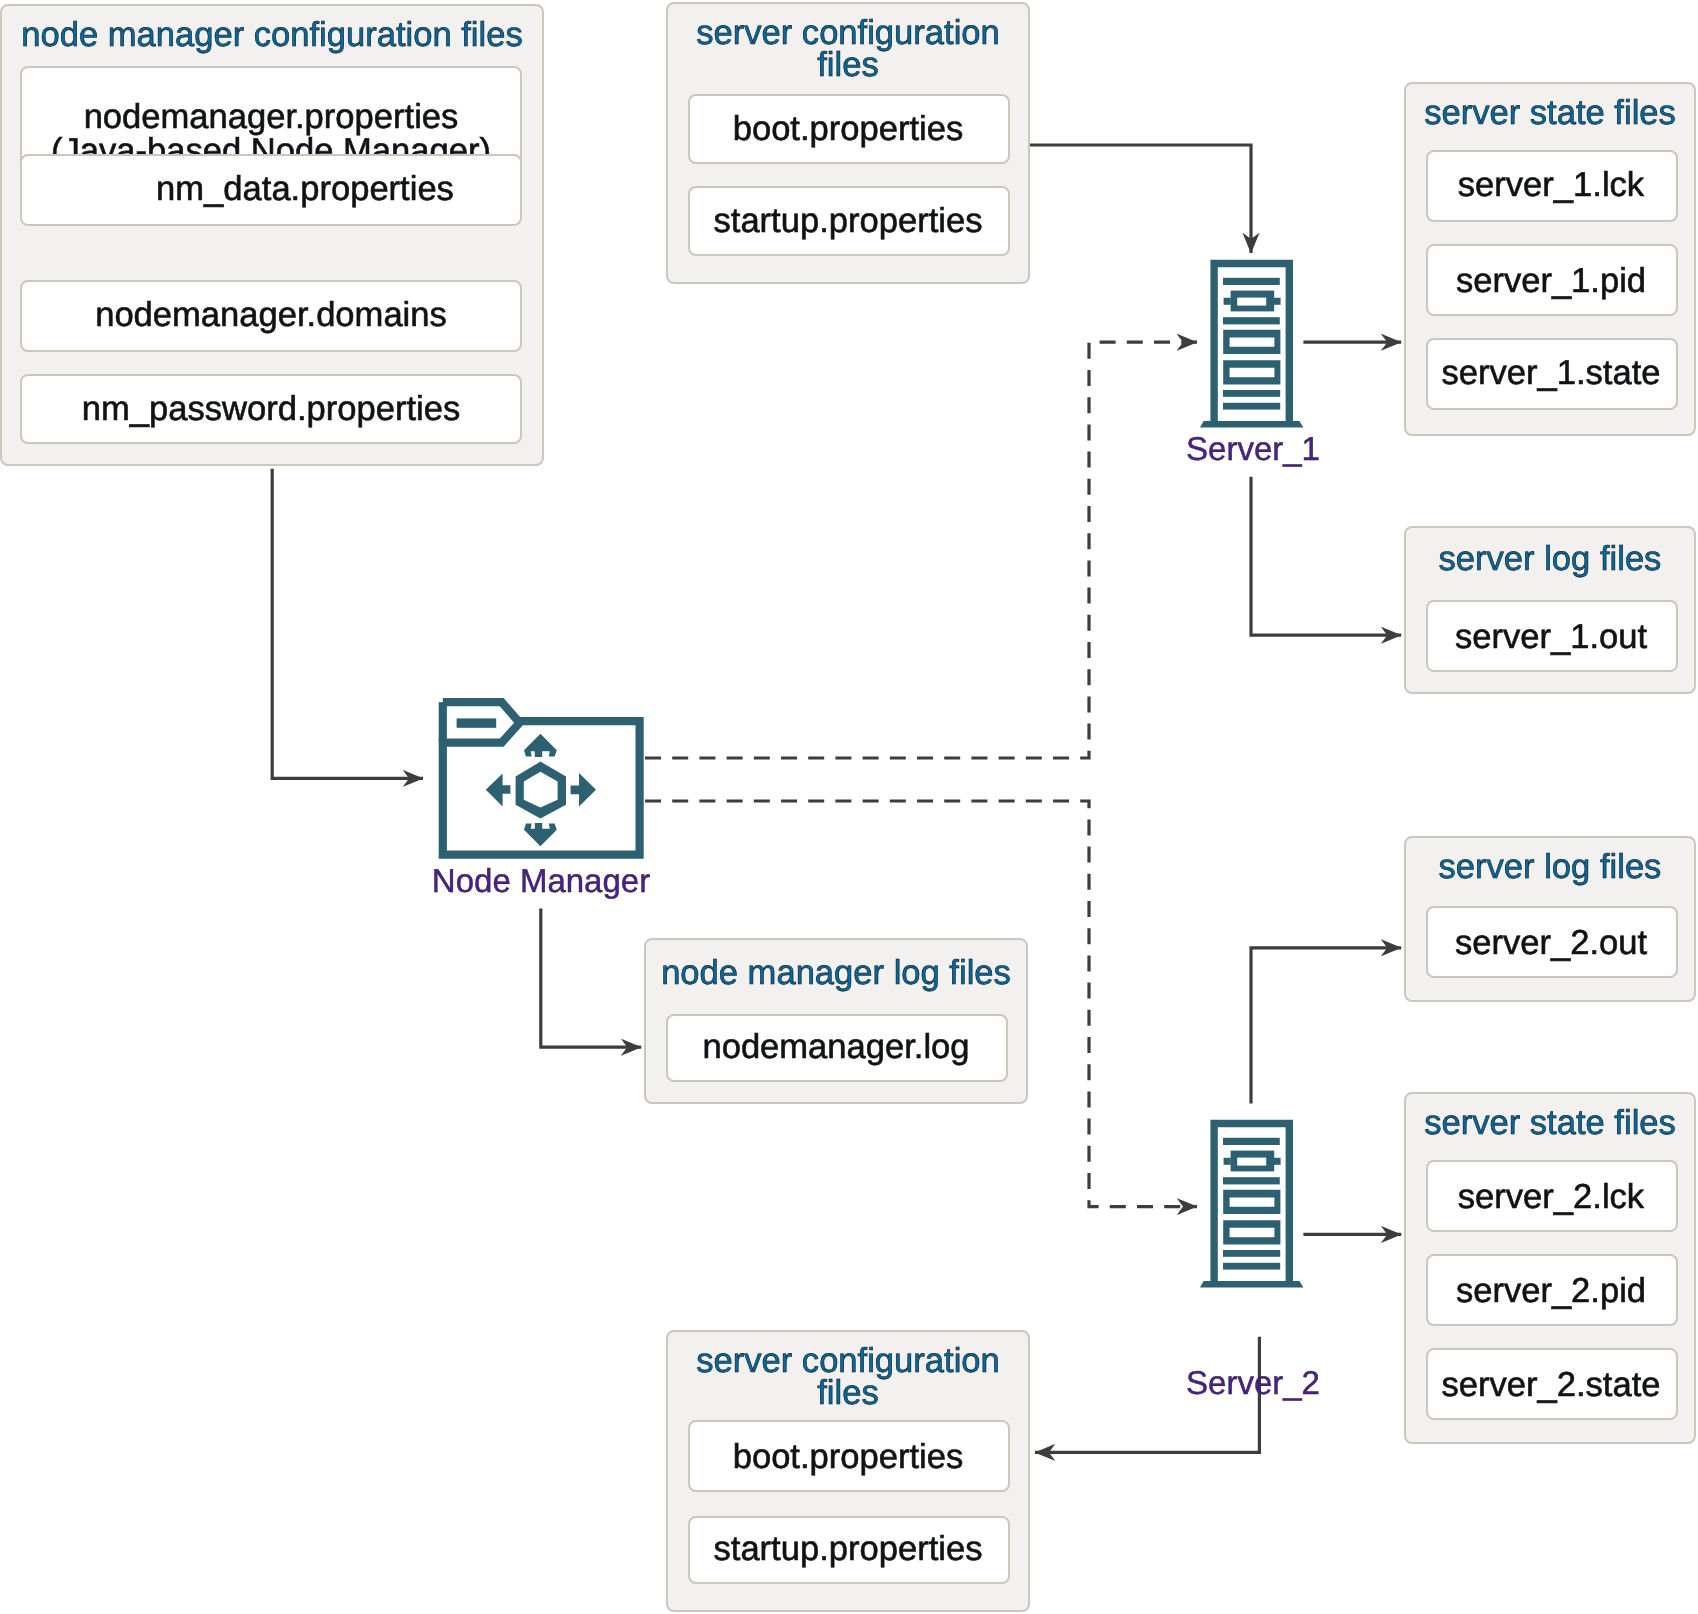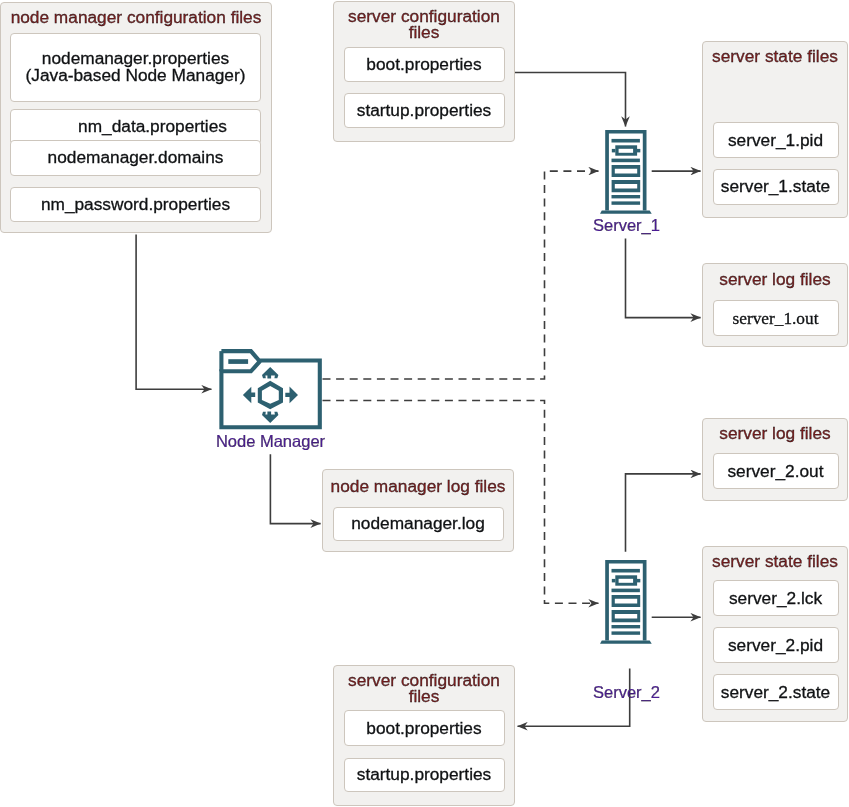--- a/index.html
+++ b/index.html
@@ -21,21 +21,21 @@
     box-sizing: border-box;
     background: #f2f1ef;
     border: 1px solid #cdc6bd;
     border-radius: 4px;
   }
   .group-title {
     position: absolute;
     text-align: center;
     font-size: 17.3px;
     line-height: 16.3px;
-    color: #7f1d1d;
+    color: #0369a1;
     white-space: pre-line;
     -webkit-text-stroke: 0.3px #101214;
   }
   .file-box {
     position: absolute;
     box-sizing: border-box;
     background: #ffffff;
     border: 1px solid #cdc6bd;
     border-radius: 4px;
     display: flex;
@@ -139,35 +139,36 @@
   </svg>
 
   <div class="node-label" style="left:190.5px;top:433.2px;width:160px;">Node Manager</div>
   <div class="node-label" style="left:566.5px;top:217.4px;width:120px;">Server_1</div>
   <div class="node-label" style="left:566.5px;top:684px;width:120px;">Server_2</div>
 
 <div class="group" style="left: 0px; top: 1.5px; width: 272px; height: 231.5px;"></div>
     <div class="group-title" style="left: 0px; top: 9.05px; width: 272px;">node manager configuration files</div>
     <div class="file-box" style="left: 10px; top: 32.7px; width: 251px; height: 69px;">nodemanager.properties
 (Java-based Node Manager)</div>
-    <div class="file-box" style="left: 10px; top: 109px; width: 251px; height: 35.6px; padding-left: 34px;">nm_data.properties</div>
+    <div class="file-box" style="left: 10px; top: 77px; width: 251px; height: 35.6px; padding-left: 34px;">nm_data.properties</div>
     <div class="file-box" style="left: 10px; top: 140.4px; width: 251px; height: 35.2px;">nodemanager.domains</div>
     <div class="file-box" style="left: 10px; top: 186.5px; width: 251px; height: 35.1px;">nm_password.properties</div>
     <div class="group" style="left: 333px; top: 1px; width: 182px; height: 141.2px;"></div>
     <div class="group-title" style="left: 333px; top: 8.15px; width: 182px;">server configuration
 files</div>
     <div class="file-box" style="left: 343.5px; top: 46.5px; width: 161px; height: 35px;">boot.properties</div>
     <div class="file-box" style="left: 343.5px; top: 92.5px; width: 161px; height: 35.3px;">startup.properties</div>
     <div class="group" style="left: 702px; top: 41.1px; width: 146px; height: 176.8px;"></div>
     <div class="group-title" style="left: 702px; top: 47.95px; width: 146px;">server state files</div>
+    <div class="file-box" style="left: 712.5px; top: 74.9px; width: 126px; height: 36.1px;">server_1.lck</div>
     <div class="file-box" style="left: 712.5px; top: 122.1px; width: 126px; height: 36.1px;">server_1.pid</div>
     <div class="file-box" style="left: 712.5px; top: 168.9px; width: 126px; height: 36.1px; text-align: center;">server_1.state</div>
     <div class="group" style="left: 702px; top: 263.3px; width: 146px; height: 83.3px;"></div>
     <div class="group-title" style="left: 702px; top: 271.05px; width: 146px;">server log files</div>
-    <div class="file-box" style="left: 712.5px; top: 300.1px; width: 126px; height: 36.1px; font-family: Liberation Serif, serif;">server_1.out</div>
+    <div class="file-box" style="left: 712.5px; top: 300.1px; width: 126px; height: 36.1px;">server_1.out</div>
     <div class="group" style="left: 322px; top: 469.4px; width: 192px; height: 82.7px;"></div>
     <div class="group-title" style="left: 322px; top: 478.25px; width: 192px;">node manager log files</div>
     <div class="file-box" style="left: 332.5px; top: 506.5px; width: 171px; height: 34.5px;">nodemanager.log</div>
     <div class="group" style="left: 702px; top: 417.7px; width: 146px; height: 83.1px;"></div>
     <div class="group-title" style="left: 702px; top: 425.45px; width: 146px;">server log files</div>
     <div class="file-box" style="left: 712.5px; top: 453.4px; width: 126px; height: 36.1px;">server_2.out</div>
     <div class="group" style="left: 702px; top: 545.9px; width: 146px; height: 176.5px;"></div>
     <div class="group-title" style="left: 702px; top: 552.75px; width: 146px;">server state files</div>
     <div class="file-box" style="left: 712.5px; top: 580px; width: 126px; height: 36.1px;">server_2.lck</div>
     <div class="file-box" style="left: 712.5px; top: 627.1px; width: 126px; height: 36.1px;">server_2.pid</div>

